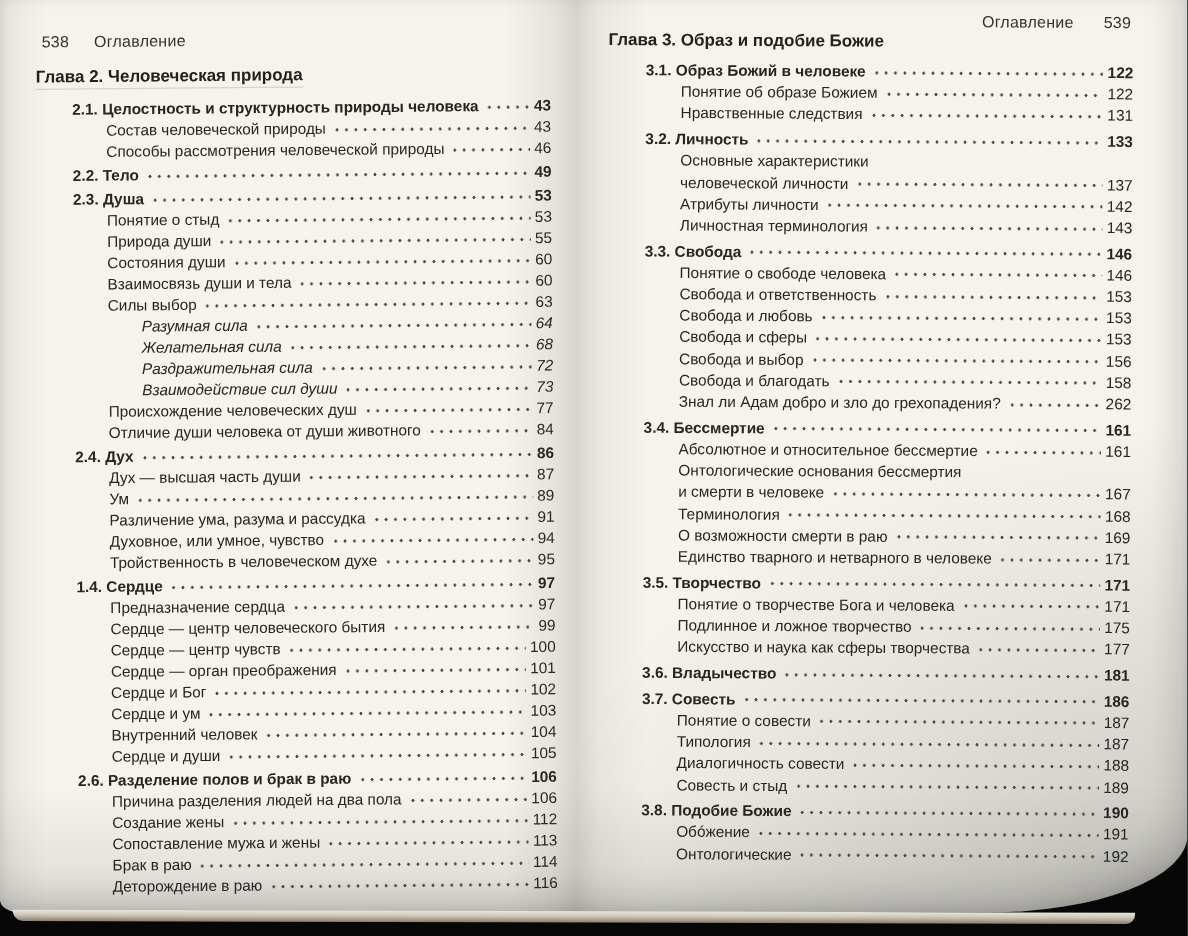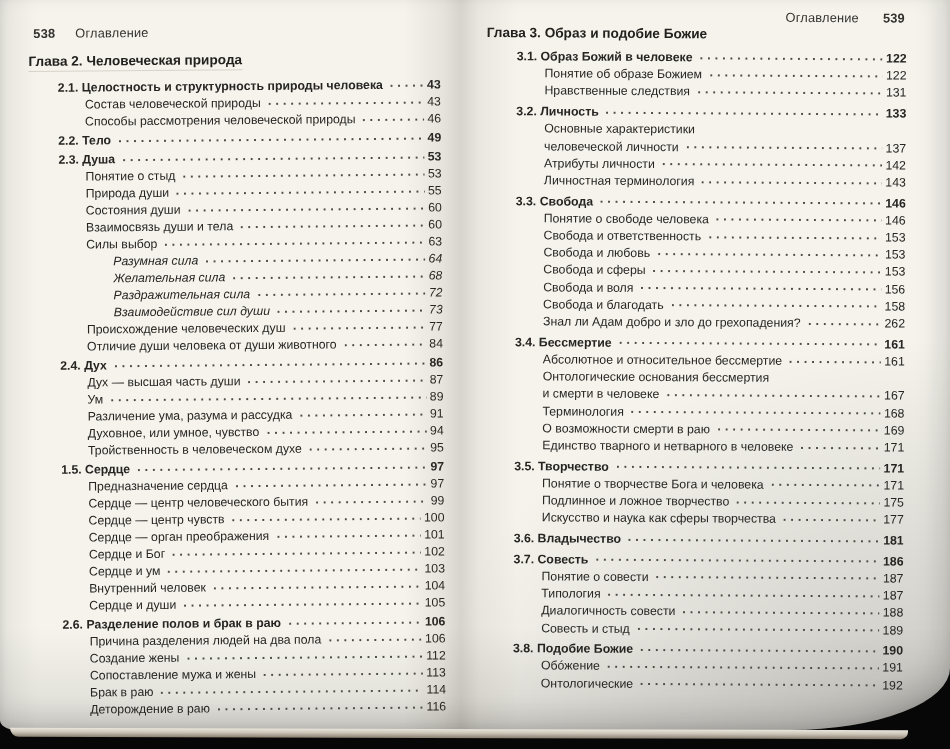--- a/index.html
+++ b/index.html
@@ -55,21 +55,21 @@
 
   .header {
     display: flex;
     align-items: baseline;
     font-size: 12.8px;
     color: #33322f;
     letter-spacing: 0.2px;
   }
   .page.left  .header { margin-top: 26px; gap: 20px; padding-left: 5px; }
   .page.right .header { margin-top: 8px;  gap: 24px; justify-content: flex-end; padding-right: 2px; }
-  .pnum { font-weight: 700; }
+  .pnum { font-weight: 400; }
 
   .chapter {
     font-size: 13.6px;
     font-weight: 700;
     color: #22211e;
   }
   .page.left .chapter {
     margin-top: 13px;
     display: inline-block;
     border-bottom: 1px solid rgba(60,50,35,0.16);
@@ -229,21 +229,21 @@
             <span class="t">Духовное, или умное, чувство</span>
             <span class="leader"></span>
             <span class="pg">94</span>
           </div>
           <div class="entry lvl2">
             <span class="t">Тройственность в человеческом духе</span>
             <span class="leader"></span>
             <span class="pg">95</span>
           </div>
           <div class="entry lvl1">
-            <span class="t">1.5. Сердце</span>
+            <span class="t">1.4. Сердце</span>
             <span class="leader"></span>
             <span class="pg">97</span>
           </div>
           <div class="entry lvl2">
             <span class="t">Предназначение сердца</span>
             <span class="leader"></span>
             <span class="pg">97</span>
           </div>
           <div class="entry lvl2">
             <span class="t">Сердце — центр человеческого бытия</span>
@@ -379,21 +379,21 @@
             <span class="t">Свобода и любовь</span>
             <span class="leader"></span>
             <span class="pg">153</span>
           </div>
           <div class="entry lvl2">
             <span class="t">Свобода и сферы</span>
             <span class="leader"></span>
             <span class="pg">153</span>
           </div>
           <div class="entry lvl2">
-            <span class="t">Свобода и воля</span>
+            <span class="t">Свобода и выбор</span>
             <span class="leader"></span>
             <span class="pg">156</span>
           </div>
           <div class="entry lvl2">
             <span class="t">Свобода и благодать</span>
             <span class="leader"></span>
             <span class="pg">158</span>
           </div>
           <div class="entry lvl2">
             <span class="t">Знал ли Адам добро и зло до грехопадения?</span>

